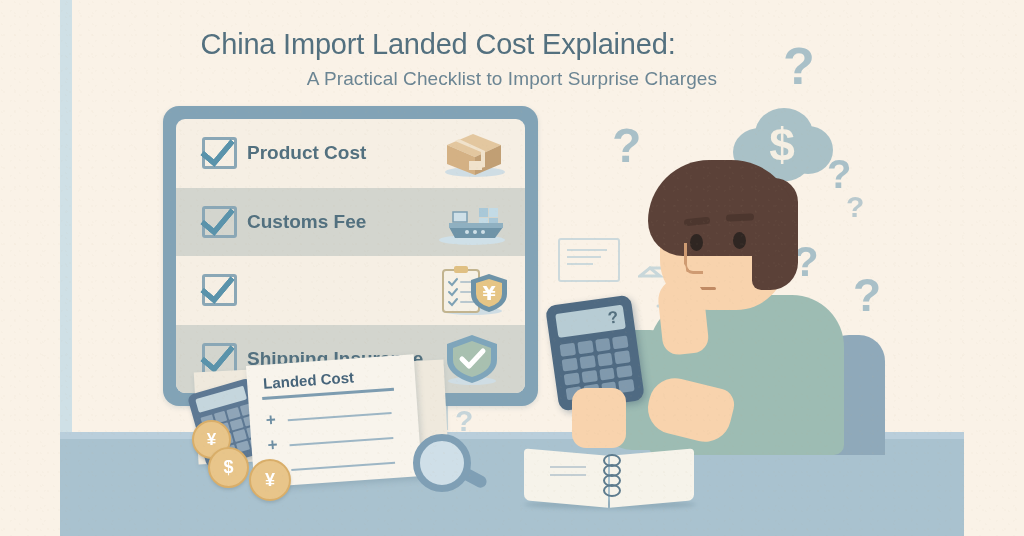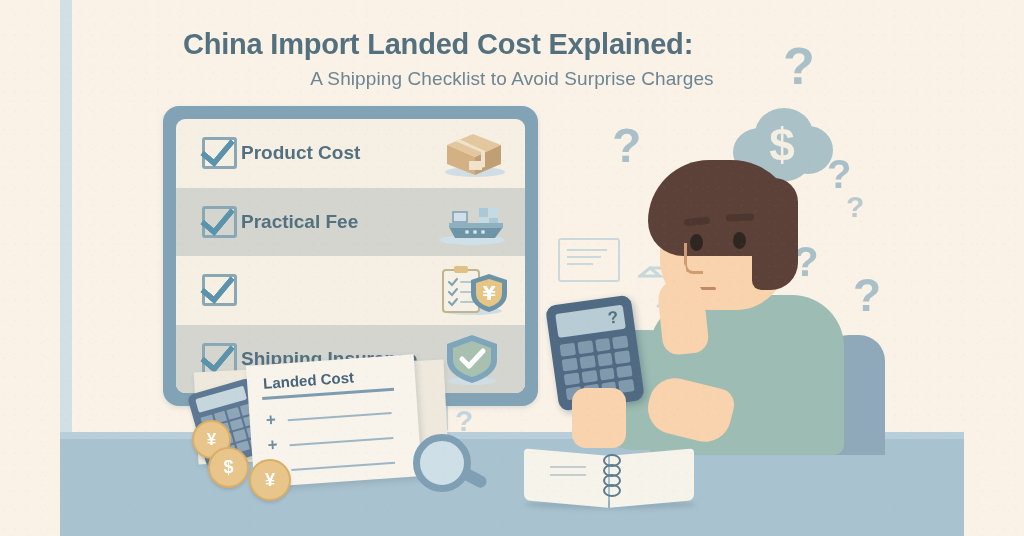--- a/index.html
+++ b/index.html
@@ -15,42 +15,42 @@
   .grain{position:absolute;inset:0;pointer-events:none;z-index:60;opacity:.5;
     background-image:
       radial-gradient(circle at 12% 22%, rgba(190,170,140,.09) 0 1px, transparent 1px),
       radial-gradient(circle at 63% 71%, rgba(190,170,140,.08) 0 1px, transparent 1px),
       radial-gradient(circle at 37% 85%, rgba(190,170,140,.07) 0 1px, transparent 1px),
       radial-gradient(circle at 85% 34%, rgba(190,170,140,.08) 0 1px, transparent 1px);
     background-size:13px 11px, 17px 15px, 11px 19px, 23px 13px;}
 
   
   .title{position:absolute;top:28px;left:0;width:876px;text-align:center;
-    font-size:29px;font-weight:bold;color:#53707f;letter-spacing:-.2px;z-index:40;}
+    font-size:29px;font-weight:normal;color:#53707f;letter-spacing:-.2px;z-index:40;}
   .subtitle{position:absolute;top:68px;left:0;width:1024px;text-align:center;
     font-size:19px;color:#6b8593;letter-spacing:.1px;z-index:40;}
 
   
   .desk{position:absolute;left:60px;top:432px;width:904px;height:104px;background:#a9c2cf;z-index:5;}
   .desk-top{position:absolute;left:60px;top:432px;width:904px;height:7px;background:#b9cedb;z-index:6;}
   .wall-left{position:absolute;left:60px;top:0;width:12px;height:436px;background:#cfe0e6;z-index:4;}
 
   
   .panel{position:absolute;left:163px;top:106px;width:375px;height:300px;
     background:#82a3b6;border-radius:16px;z-index:10;
     box-shadow:0 2px 5px rgba(90,120,140,.18);}
   .panel-inner{position:absolute;left:13px;top:13px;width:349px;height:274px;
     background:#f6efe4;border-radius:9px;overflow:hidden;}
   .row{position:relative;height:68.5px;display:flex;align-items:center;padding-left:26px;box-sizing:border-box;}
   .row.alt{background:#d3d5ce;}
   .cbox{width:29px;height:26px;border:3px solid #8aa7b6;border-radius:3px;
     position:relative;flex:0 0 auto;background:transparent;}
   .cbox::after{content:"";position:absolute;left:3px;top:-7px;width:13px;height:26px;
     border:solid #5a93ab;border-width:0 6px 6px 0;transform:rotate(40deg);border-radius:1px;}
-  .row-label{margin-left:4px;font-size:19px;font-weight:bold;color:#52707f;white-space:nowrap;}
+  .row-label{margin-left:10px;font-size:19px;font-weight:bold;color:#52707f;white-space:nowrap;}
   .row-icon{position:absolute;right:16px;top:50%;transform:translateY(-50%);width:74px;height:52px;}
 
   
   .paper-back{position:absolute;left:196px;top:366px;width:250px;height:92px;
     background:#efe9dd;transform:rotate(-3deg);z-index:12;box-shadow:0 2px 4px rgba(80,110,130,.15);}
   .paper{position:absolute;left:250px;top:360px;width:168px;height:122px;
     background:#f8f4ec;transform:rotate(-4deg);z-index:16;
     box-shadow:2px 3px 6px rgba(70,100,120,.22);}
   .paper-title{position:absolute;left:16px;top:10px;font-size:15px;font-weight:bold;color:#46647a;}
   .paper-rule{position:absolute;left:14px;top:32px;width:132px;height:3px;background:#7d9cb0;}
@@ -148,21 +148,21 @@
     border-radius:50%;filter:blur(2px);z-index:29;}
 </style>
 </head>
 <body>
 
 <div id="stage">
 
   <div class="wall-left"></div>
 
   <div class="title">China Import Landed Cost Explained:</div>
-  <div class="subtitle">A Shipping Checklist to Avoid Surprise Charges</div>
+  <div class="subtitle">A Practical Checklist to Import Surprise Charges</div>
 
   <div class="card-ghost">
     <i style="top:9px;width:40px"></i>
       <i style="top:16px;width:34px"></i>
     <i style="top:23px;width:26px"></i>
   </div>
   <svg class="scale-ghost" viewBox="0 0 74 58">
     <g stroke="#c8d7da" stroke-width="3" fill="none" stroke-linecap="round">
       <line x1="37" y1="6" x2="37" y2="50"></line>
         <line x1="12" y1="12" x2="62" y2="12"></line>
@@ -262,21 +262,21 @@
           <path d="M12 18 L38 7 L66 18 L40 30 Z" fill="#e3c79f"></path>
           <path d="M12 18 L40 30 L40 48 L12 37 Z" fill="#d4b184"></path>
           <path d="M66 18 L40 30 L40 48 L66 37 Z" fill="#c19f74"></path>
           <path d="M24 12 L50 24 L50 40 L46 41 L46 25 L20 14 Z" fill="#f0e2cb"></path>
           <rect x="34" y="34" width="13" height="9" fill="#f0e2cb"></rect>
         </svg>
       </div>
 
       <div class="row alt">
         <div class="cbox"></div>
-        <div class="row-label">Practical Fee</div>
+        <div class="row-label">Customs Fee</div>
         <svg class="row-icon" viewBox="0 0 74 52">
           <ellipse cx="37" cy="44" rx="33" ry="5" fill="#cfe0e8"></ellipse>
           <rect x="44" y="12" width="9" height="9" fill="#a9c8d8"></rect>
             <rect x="54" y="12" width="9" height="9" fill="#c3dbe6"></rect>
           <rect x="44" y="22" width="9" height="9" fill="#c3dbe6"></rect>
             <rect x="54" y="22" width="9" height="9" fill="#a9c8d8"></rect>
           <rect x="18" y="16" width="14" height="10" fill="#cfe0e8" stroke="#7d9fb3" stroke-width="1.5"></rect>
           <path d="M14 31 L68 31 L60 42 L20 42 Z" fill="#6f94a8"></path>
           <rect x="14" y="27" width="54" height="5" fill="#8fb0c1"></rect>
           <circle cx="32" cy="36" r="2" fill="#cfe0e8"></circle>

